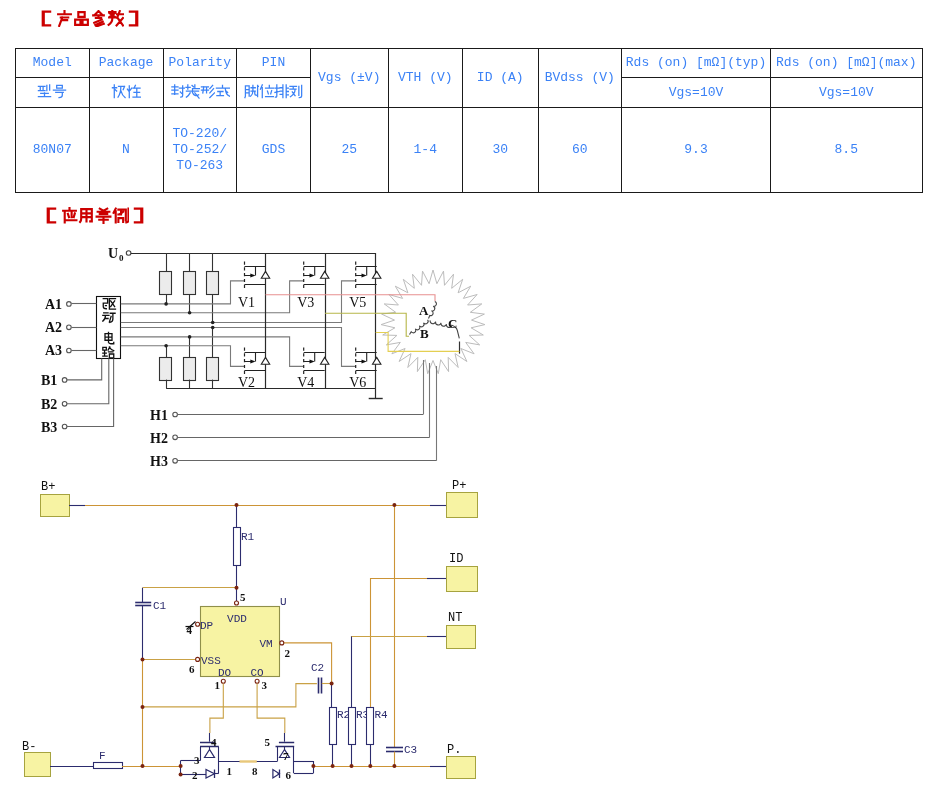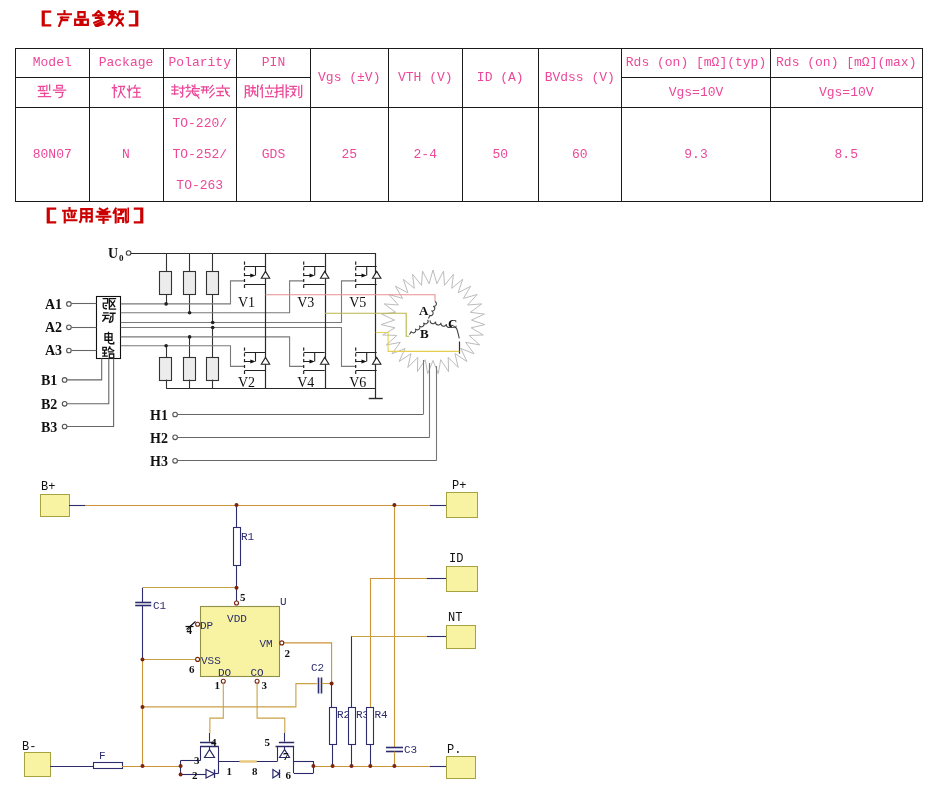--- a/index.html
+++ b/index.html
@@ -1,19 +1,19 @@
 <!DOCTYPE html>
 <html><head><meta charset="utf-8"><style>
 html,body{margin:0;padding:0;background:#fff}
 body{width:939px;height:795px;position:relative;font-family:"Liberation Mono",monospace}
 .cj{display:inline-block;vertical-align:-2px}
 .cj path{fill:none;stroke:currentColor;stroke-width:1.35;stroke-linecap:square}
 .hd .cj path{stroke-width:2.0}
 .hd{position:absolute;color:#c00;height:18px}
-table{border-collapse:collapse;table-layout:fixed;position:absolute;left:15px;top:48px;font:13px "Liberation Mono",monospace;color:#ec4899}
+table{border-collapse:collapse;table-layout:fixed;position:absolute;left:15px;top:48px;font:13px "Liberation Mono",monospace;color:#3b82f6}
 td{border:1.4px solid #1a1a1a;text-align:center;padding:0;vertical-align:middle}
 .svgabs{position:absolute;left:0;top:0}
 </style></head><body>
 
 <div class="hd" style="left:39px;top:10px"><svg class="cj " viewBox="0 0 16 16" style="width:17px;height:17px">
       <path d="M10.5 1.5H3.5V14.5H10.5 M4.5 1.5V14.5"></path>
     </svg><svg class="cj " viewBox="0 0 16 16" style="width:17px;height:17px">
       <path d="M8 1V3.5 M2 4H14 M4.5 7H11.5 M5.5 9.5H10.5 M6 7L3 15"></path>
     </svg><svg class="cj " viewBox="0 0 16 16" style="width:17px;height:17px">
       <path d="M5 2H11V6.5H5Z M2 9H7V14H2Z M9 9H14V14H9Z"></path>
@@ -79,25 +79,25 @@
             <path d="M3 1V12.5C3 14 2.5 14.3 1.5 14 M1 4.5H5.5 M1 9L5.5 8 M9.5 1V14.5 M13 1V14.5 M6.5 4H9.5 M6.5 7.5H9.5 M6.5 11H9.5 M13 4.5H16 M13 8H16 M13 11.5H16"></path>
           </svg><svg class="cj " viewBox="0 0 16 16" style="width:15px;height:15px">
             <path d="M1 2.5H8 M4.5 2.5V5.5 M1 5.5H7.5 M6.5 5.5C6.5 9 4.5 11.5 1.5 13.5 M3.5 8.5C4.5 10 5.5 11.5 6.5 12.5 M10.5 2.5V12 M13.5 1.5V12.5C13.5 14 13 14.5 11 14.5"></path>
           </svg></td>
         <td>Vgs=10V</td>
         <td>Vgs=10V</td>
       </tr>
 <tr style="height:85px">
         <td>80N07</td>
         <td>N</td>
-        <td style="line-height:31px">TO-220/<br>TO-252/<br>TO-263</td>
+        <td style="line-height:16px">TO-220/<br>TO-252/<br>TO-263</td>
         <td>GDS</td>
         <td>25</td>
-        <td>2-4</td>
-        <td>50</td>
+        <td>1-4</td>
+        <td>30</td>
         <td>60</td>
         <td>9.3</td>
         <td>8.5</td>
       </tr>
 </tbody>
   </table>
 
 <div class="hd" style="left:44px;top:207px"><svg class="cj " viewBox="0 0 16 16" style="width:17px;height:17px">
       <path d="M10.5 1.5H3.5V14.5H10.5 M4.5 1.5V14.5"></path>
     </svg><svg class="cj " viewBox="0 0 16 16" style="width:17px;height:17px">

